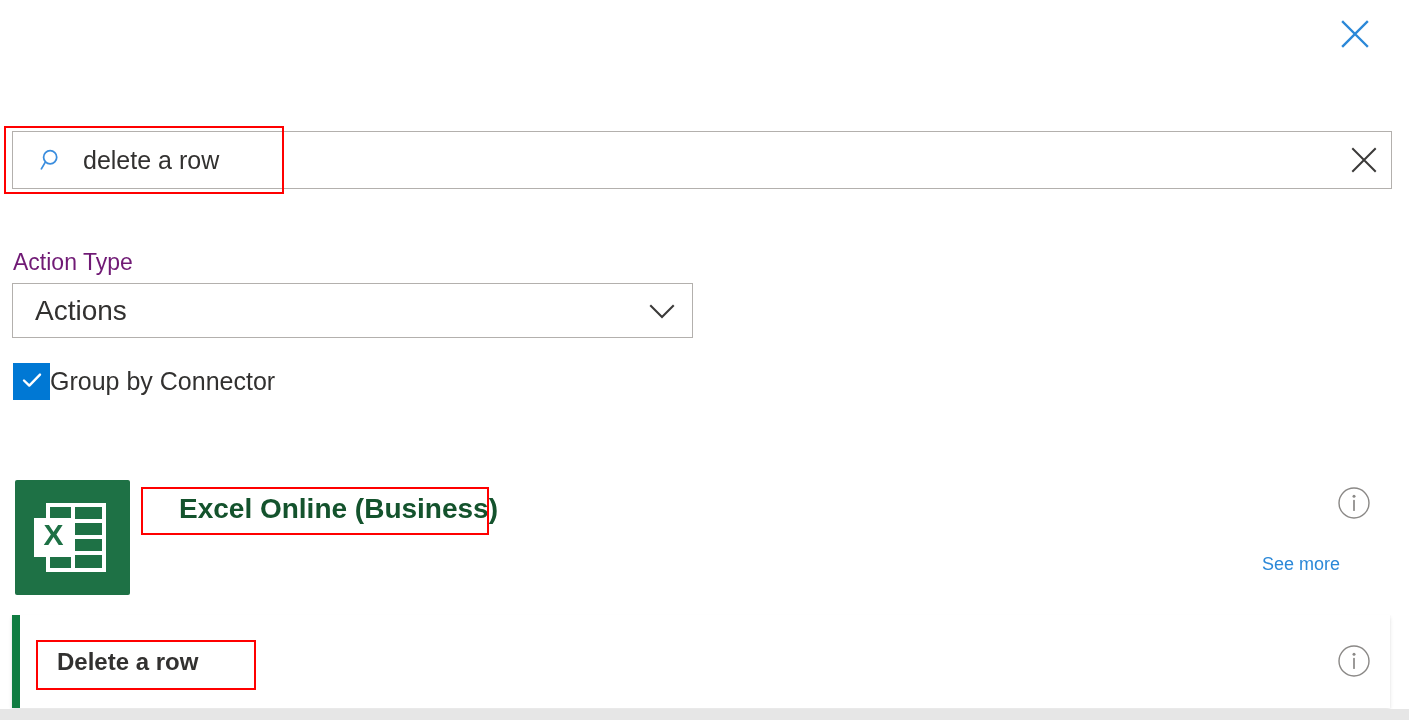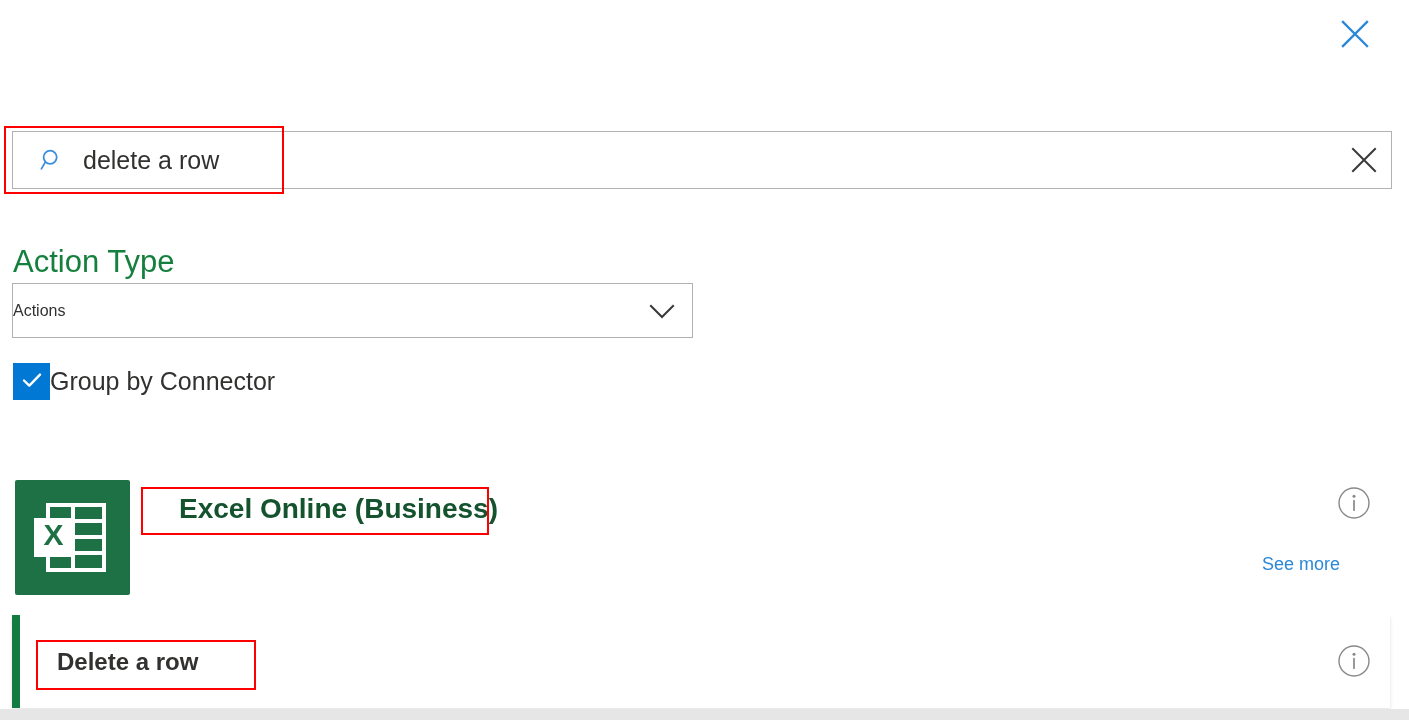--- a/index.html
+++ b/index.html
@@ -90,41 +90,42 @@
     display: flex;
     align-items: center;
     justify-content: center;
     cursor: pointer;
   }
 
   
   .field-label {
     position: absolute;
     left: 13px;
-    top: 242px;
-    font-size: 31px;
-    color: #15803d;
+    top: 248px;
+    font-size: 23px;
+    color: #701a75;
     line-height: 1.3;
   }
 
   .dropdown {
     position: absolute;
     left: 12px;
     top: 283px;
     width: 681px;
     height: 55px;
     box-sizing: border-box;
     border: 1px solid #b3b0ad;
     background: #ffffff;
     display: flex;
     align-items: center;
     cursor: pointer;
   }
   .dropdown-value {
-    font-size: 16px;
+    margin-left: 22px;
+    font-size: 28px;
     color: #323130;
     flex: 1 1 auto;
     white-space: nowrap;
     overflow: hidden;
   }
   .dropdown-chevron {
     flex: none;
     width: 60px;
     display: flex;
     align-items: center;

